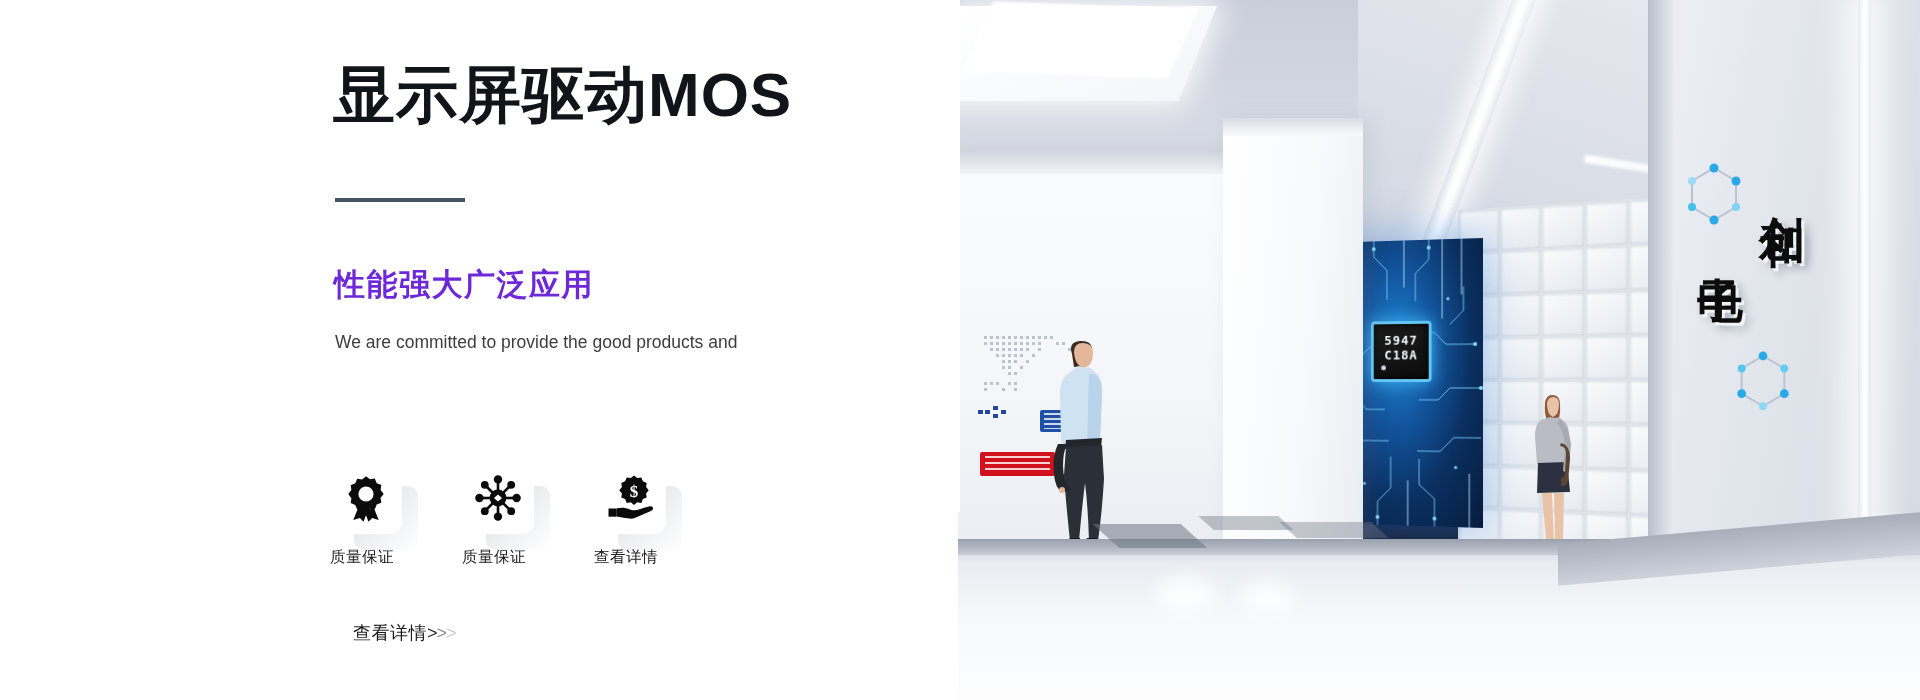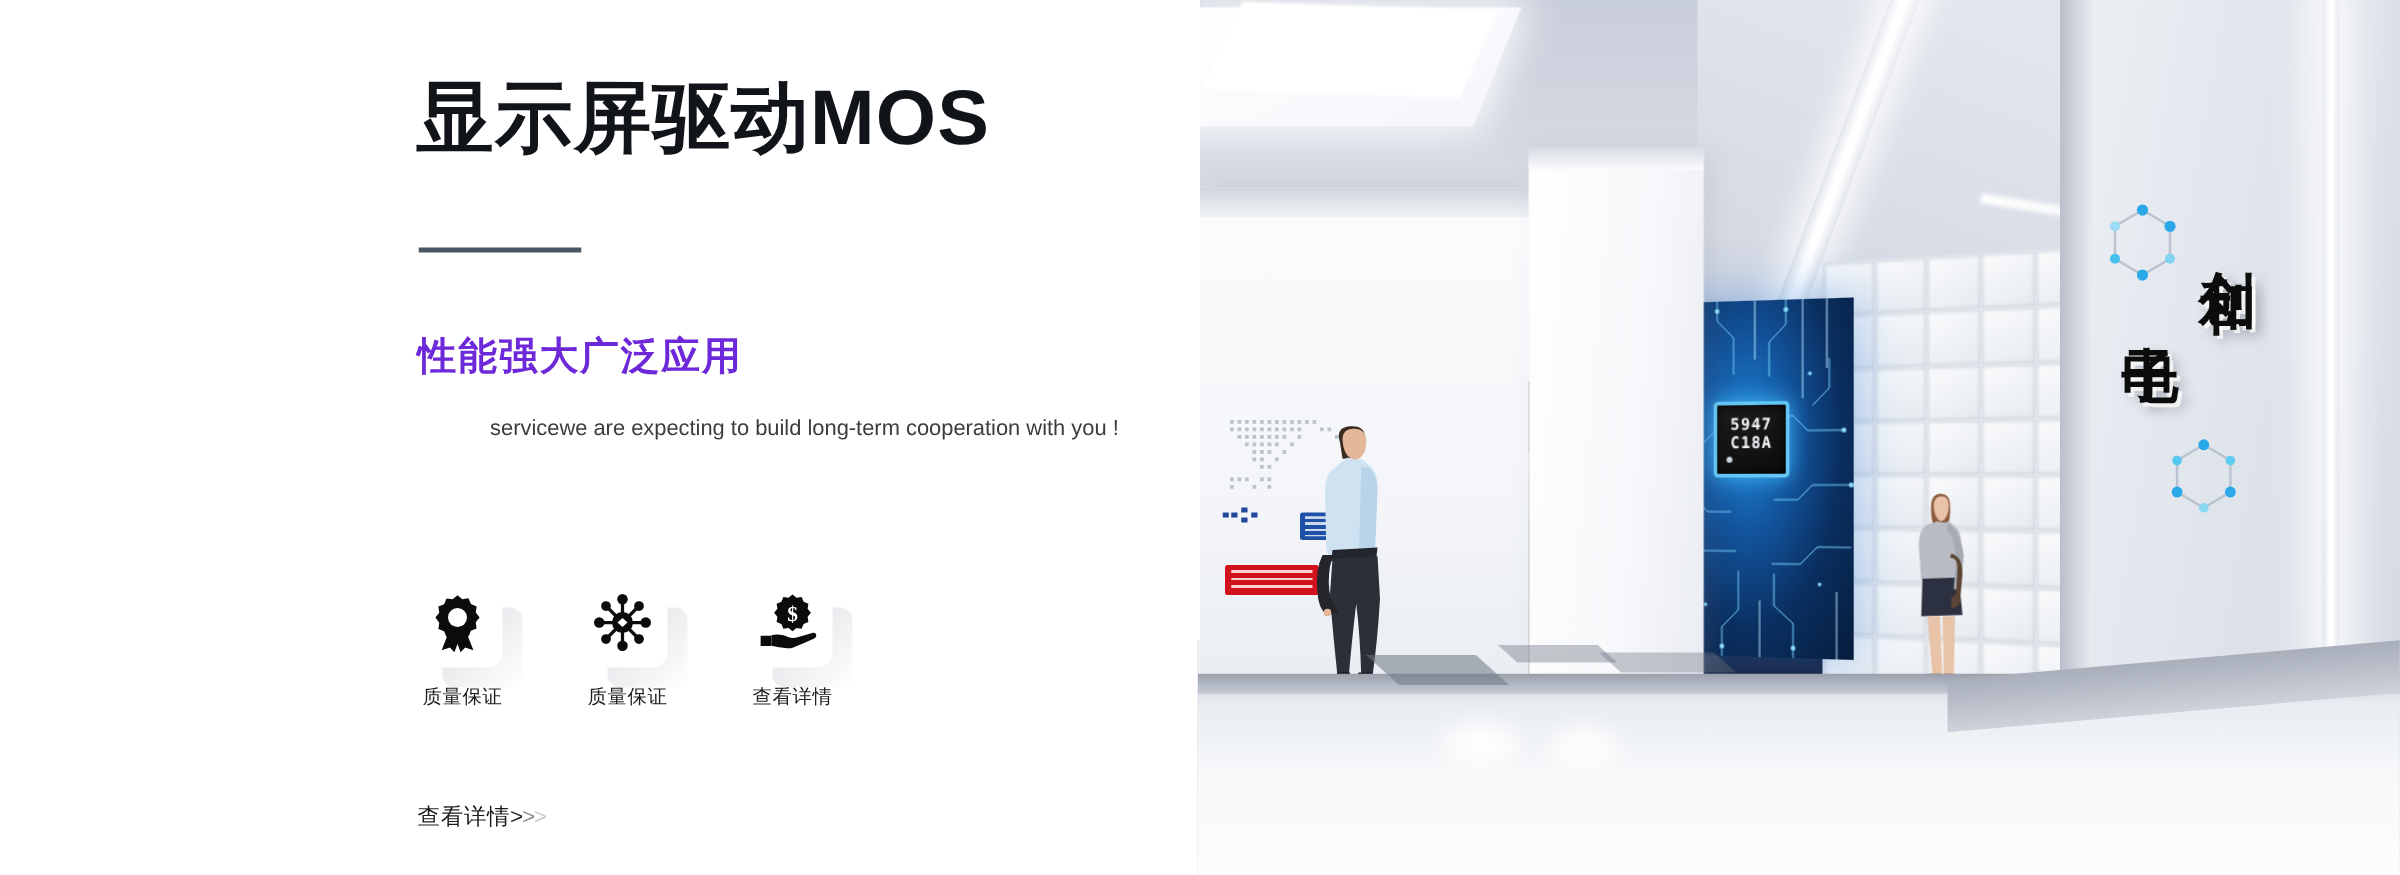--- a/index.html
+++ b/index.html
@@ -3,21 +3,21 @@
 <meta charset="utf-8">
 <title>Banner</title>
 <style>
   * { margin:0; padding:0; box-sizing:border-box; }
   html,body { width:1920px; height:700px; overflow:hidden; background:#ffffff; }
   body { font-family:"Liberation Sans","DejaVu Sans",sans-serif; }
 
   .banner { position:relative; width:1920px; height:700px; background:#fff; overflow:hidden; }
 
   
-  .text-pane { position:absolute; left:0; top:0; width:960px; height:512px; background:#ffffff; z-index:5;text-align:right; }
+  .text-pane { position:absolute; left:0; top:0; width:960px; height:512px; background:#ffffff; z-index:5; }
 
   .headline { position:absolute; left:333px; top:60px; font-size:62px; line-height:1.12;
               font-weight:700; color:#111418; letter-spacing:1px; white-space:nowrap; }
 
   .divider { position:absolute; left:335px; top:198px; width:130px; height:4px; background:#4a5563; }
 
   .subhead { position:absolute; left:334px; top:264px; font-size:31px; font-weight:700;
              color:#6d28d9; letter-spacing:1.5px; white-space:nowrap; }
 
   .body-copy { position:absolute; left:335px; top:327px; width:560px; font-size:17.5px;
@@ -29,22 +29,22 @@
   .feature { width:72px; position:relative; }
   .feat-tile { position:relative; width:72px; height:72px; border-radius:12px; background:#ffffff;
                display:flex; align-items:center; justify-content:center; }
   .feat-tile::after { content:""; position:absolute; right:-16px; bottom:-16px; width:64px; height:64px;
         background:linear-gradient(135deg, rgba(170,176,186,.42), rgba(255,255,255,0));
         border-radius:10px; z-index:-1; }
   .feat-tile svg { width:48px; height:48px; display:block; }
   .feat-label { margin-top:13px; font-size:15.5px; color:#1b1b1b; white-space:nowrap; letter-spacing:.5px; }
 
   
-  .detail-link { position:absolute; left:334px; top:621px; font-size:18px; color:#1b1b1b;
-                 text-decoration:none; letter-spacing:.5px; white-space:nowrap; cursor:pointer;margin-top:20px; }
+  .detail-link { position:absolute; left:353px; top:621px; font-size:18px; color:#1b1b1b;
+                 text-decoration:none; letter-spacing:.5px; white-space:nowrap; cursor:pointer; }
   .detail-link .chev { font-family:"Liberation Sans",sans-serif; letter-spacing:-1px; }
   .detail-link .c1 { color:#2b2b2b; }
   .detail-link .c2 { color:#8e8e8e; }
   .detail-link .c3 { color:#c9c9c9; }
 
   
   .photo { position:absolute; left:958px; top:0; width:962px; height:700px; overflow:hidden;
            background:#dfe3ea; z-index:1; }
 
   
@@ -471,21 +471,21 @@
 
   <div class="text-pane">
 
     <h1 class="headline">显示屏驱动MOS</h1>
 
     <div class="divider"></div>
 
     <h2 class="subhead">性能强大广泛应用</h2>
 
     <div class="body-copy">
-      <p>servicewe are expecting to build long-term cooperation with you !</p>
+      <p>We are committed to provide the good products and</p>
     </div>
 
     <div class="features">
 
       <div class="feature">
         <div class="feat-tile">
           <svg viewBox="0 0 48 48">
             <path fill="#0b0b0b" d="M24 2.2l3.9 3.1 4.9-.7 1.9 4.6 4.6 1.9-.7 4.9 3.1 3.9-3.1 3.9.7 4.9-4.6 1.9-1.9 4.6-4.9-.7L24 38l-3.9-3.1-4.9.7-1.9-4.6-4.6-1.9.7-4.9L6.3 20l3.1-3.9-.7-4.9 4.6-1.9 1.9-4.6 4.9.7z"></path>
             <circle cx="24" cy="20" r="7.6" fill="#ffffff"></circle>
             <path fill="#0b0b0b" d="M16.4 33.2l-5.1 12.9 6.6-2.1 3.6 3.8 4.3-11.3z"></path>

